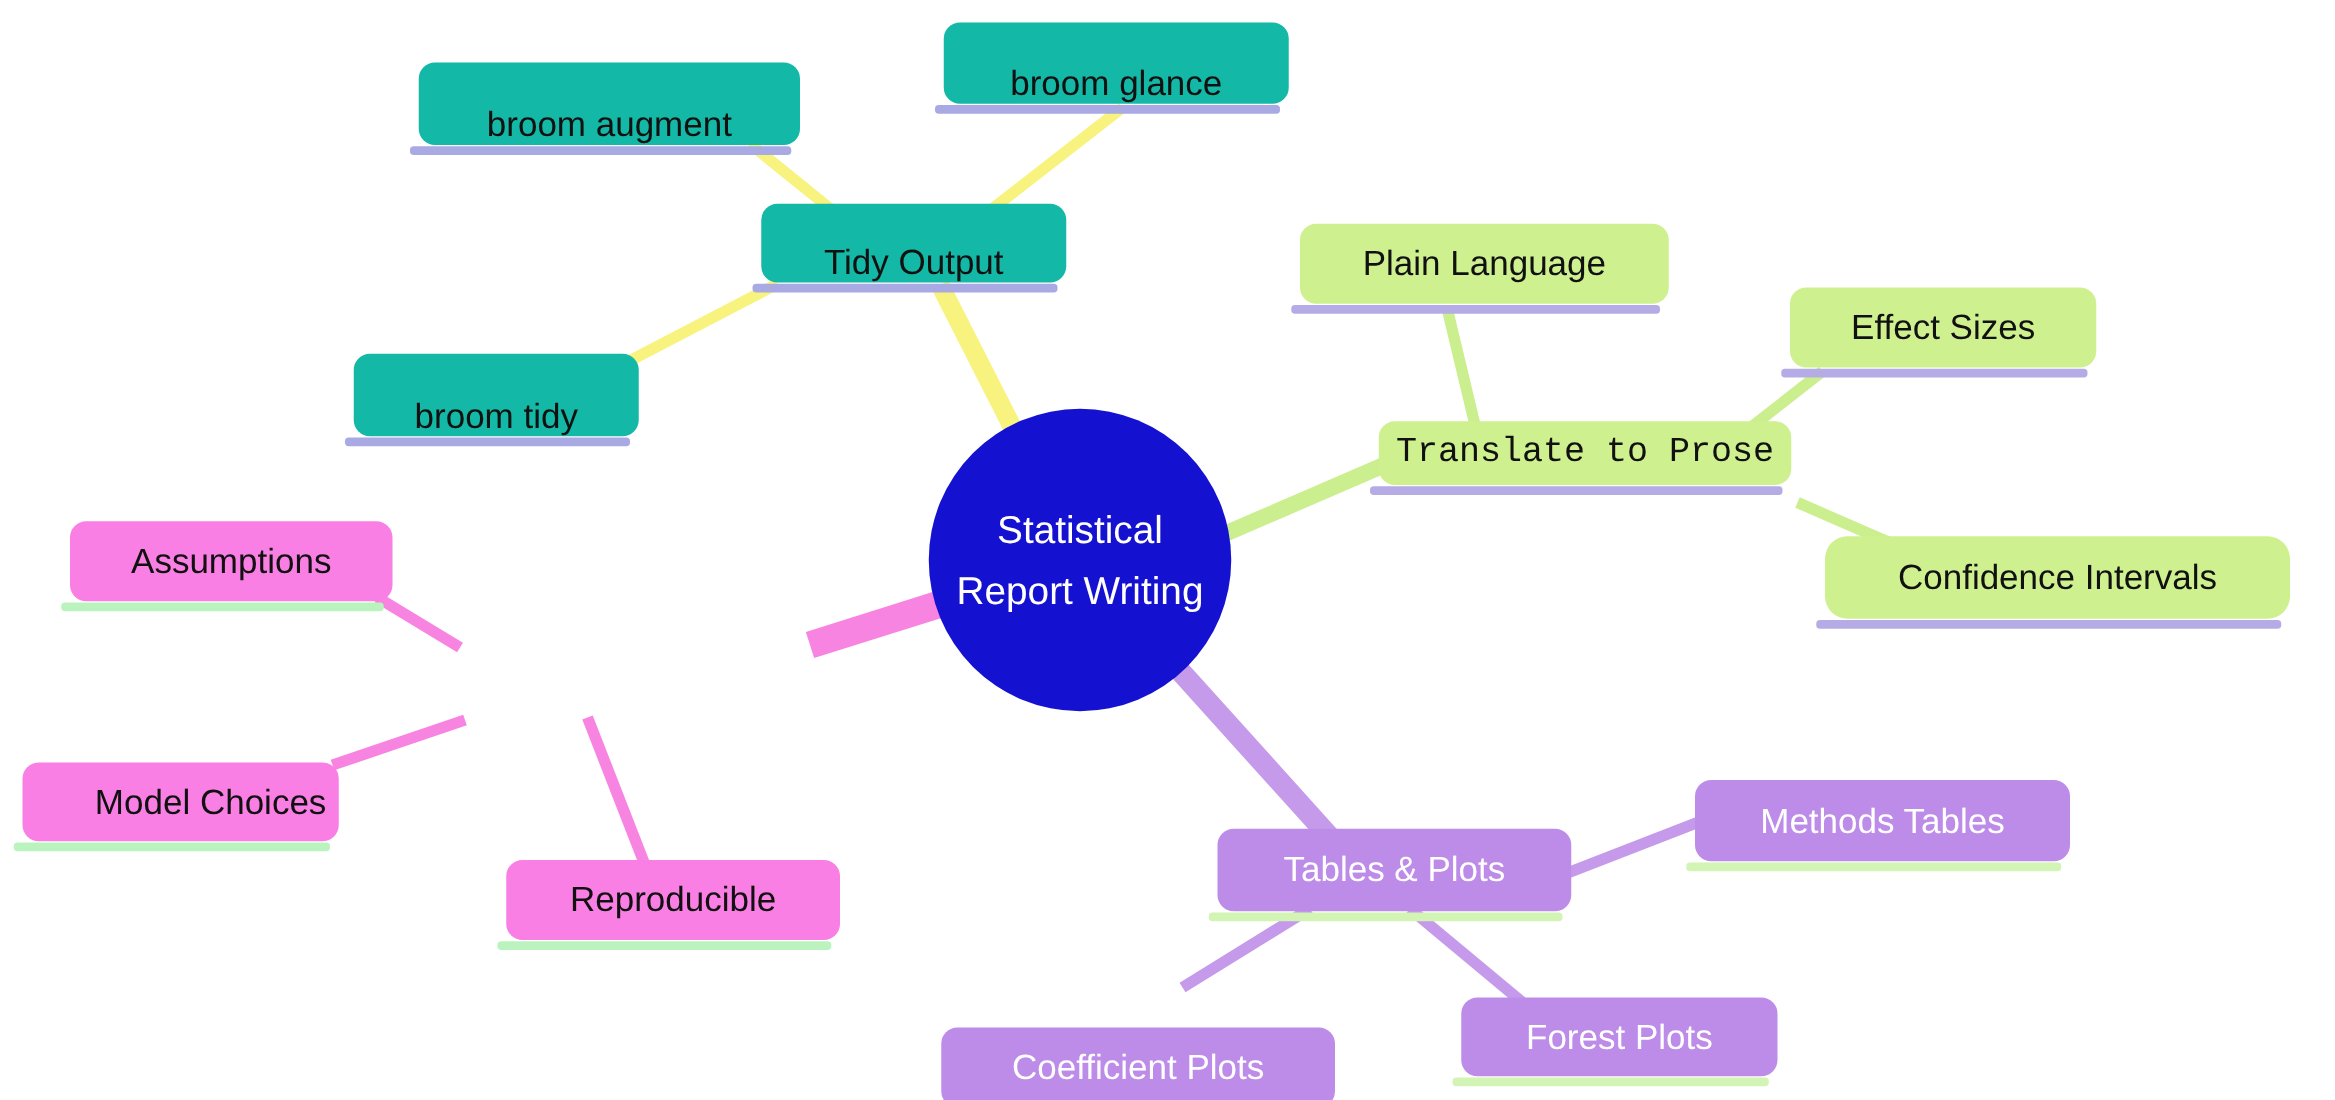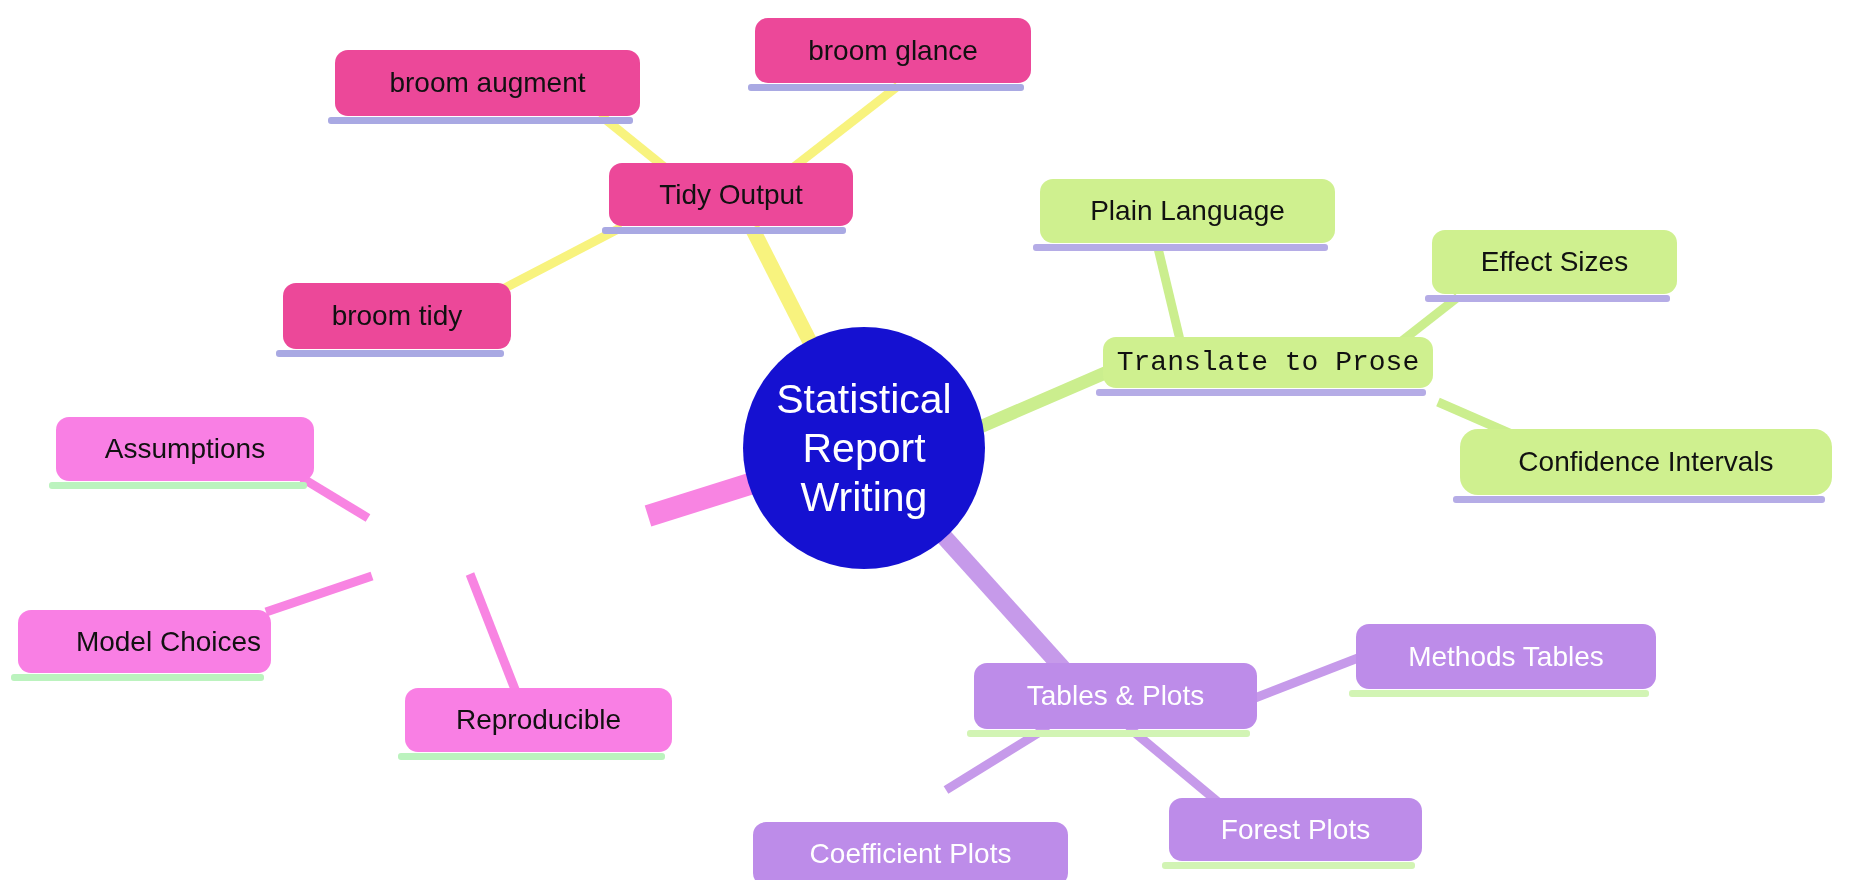--- a/index.html
+++ b/index.html
@@ -19,35 +19,35 @@
     color:#111111;
     white-space:nowrap;
     box-sizing:border-box;
   }
   .node::after{
     content:"";
     position:absolute;
     left:-7px;right:7px;bottom:-8px;
     height:7px;border-radius:3px;
   }
-  .sec-yellow{background:#ec4899;}
+  .sec-yellow{background:#14b8a6;align-items:flex-end;}
   .sec-yellow::after{background:#A9A9E3;}
   .sec-green{background:#CFF08F;}
   .sec-green::after{background:#B5ACE6;}
   .sec-pink{background:#F97FE4;}
   .sec-pink::after{background:#BBF3BE;}
   .sec-purple{background:#BD8CE9;color:#ffffff;}
   .sec-purple::after{background:#D2F4B4;}
   #root-node{
     position:absolute;z-index:3;
     left:743px;top:327px;width:242px;height:242px;
     border-radius:50%;
     background:#1511D1;
     display:flex;flex-direction:column;align-items:center;justify-content:center;
-    color:#ffffff;font-size:41px;line-height:49px;text-align:center;
+    color:#ffffff;font-size:31px;line-height:49px;text-align:center;
   }
 </style>
 </head>
 <body>
 
 <div id="canvas">
 
   <svg id="edges" width="1868" height="880" viewBox="0 0 1868 880">
 
     <line x1="864" y1="448" x2="752" y2="228" stroke="#F8F37E" stroke-width="15"></line>

